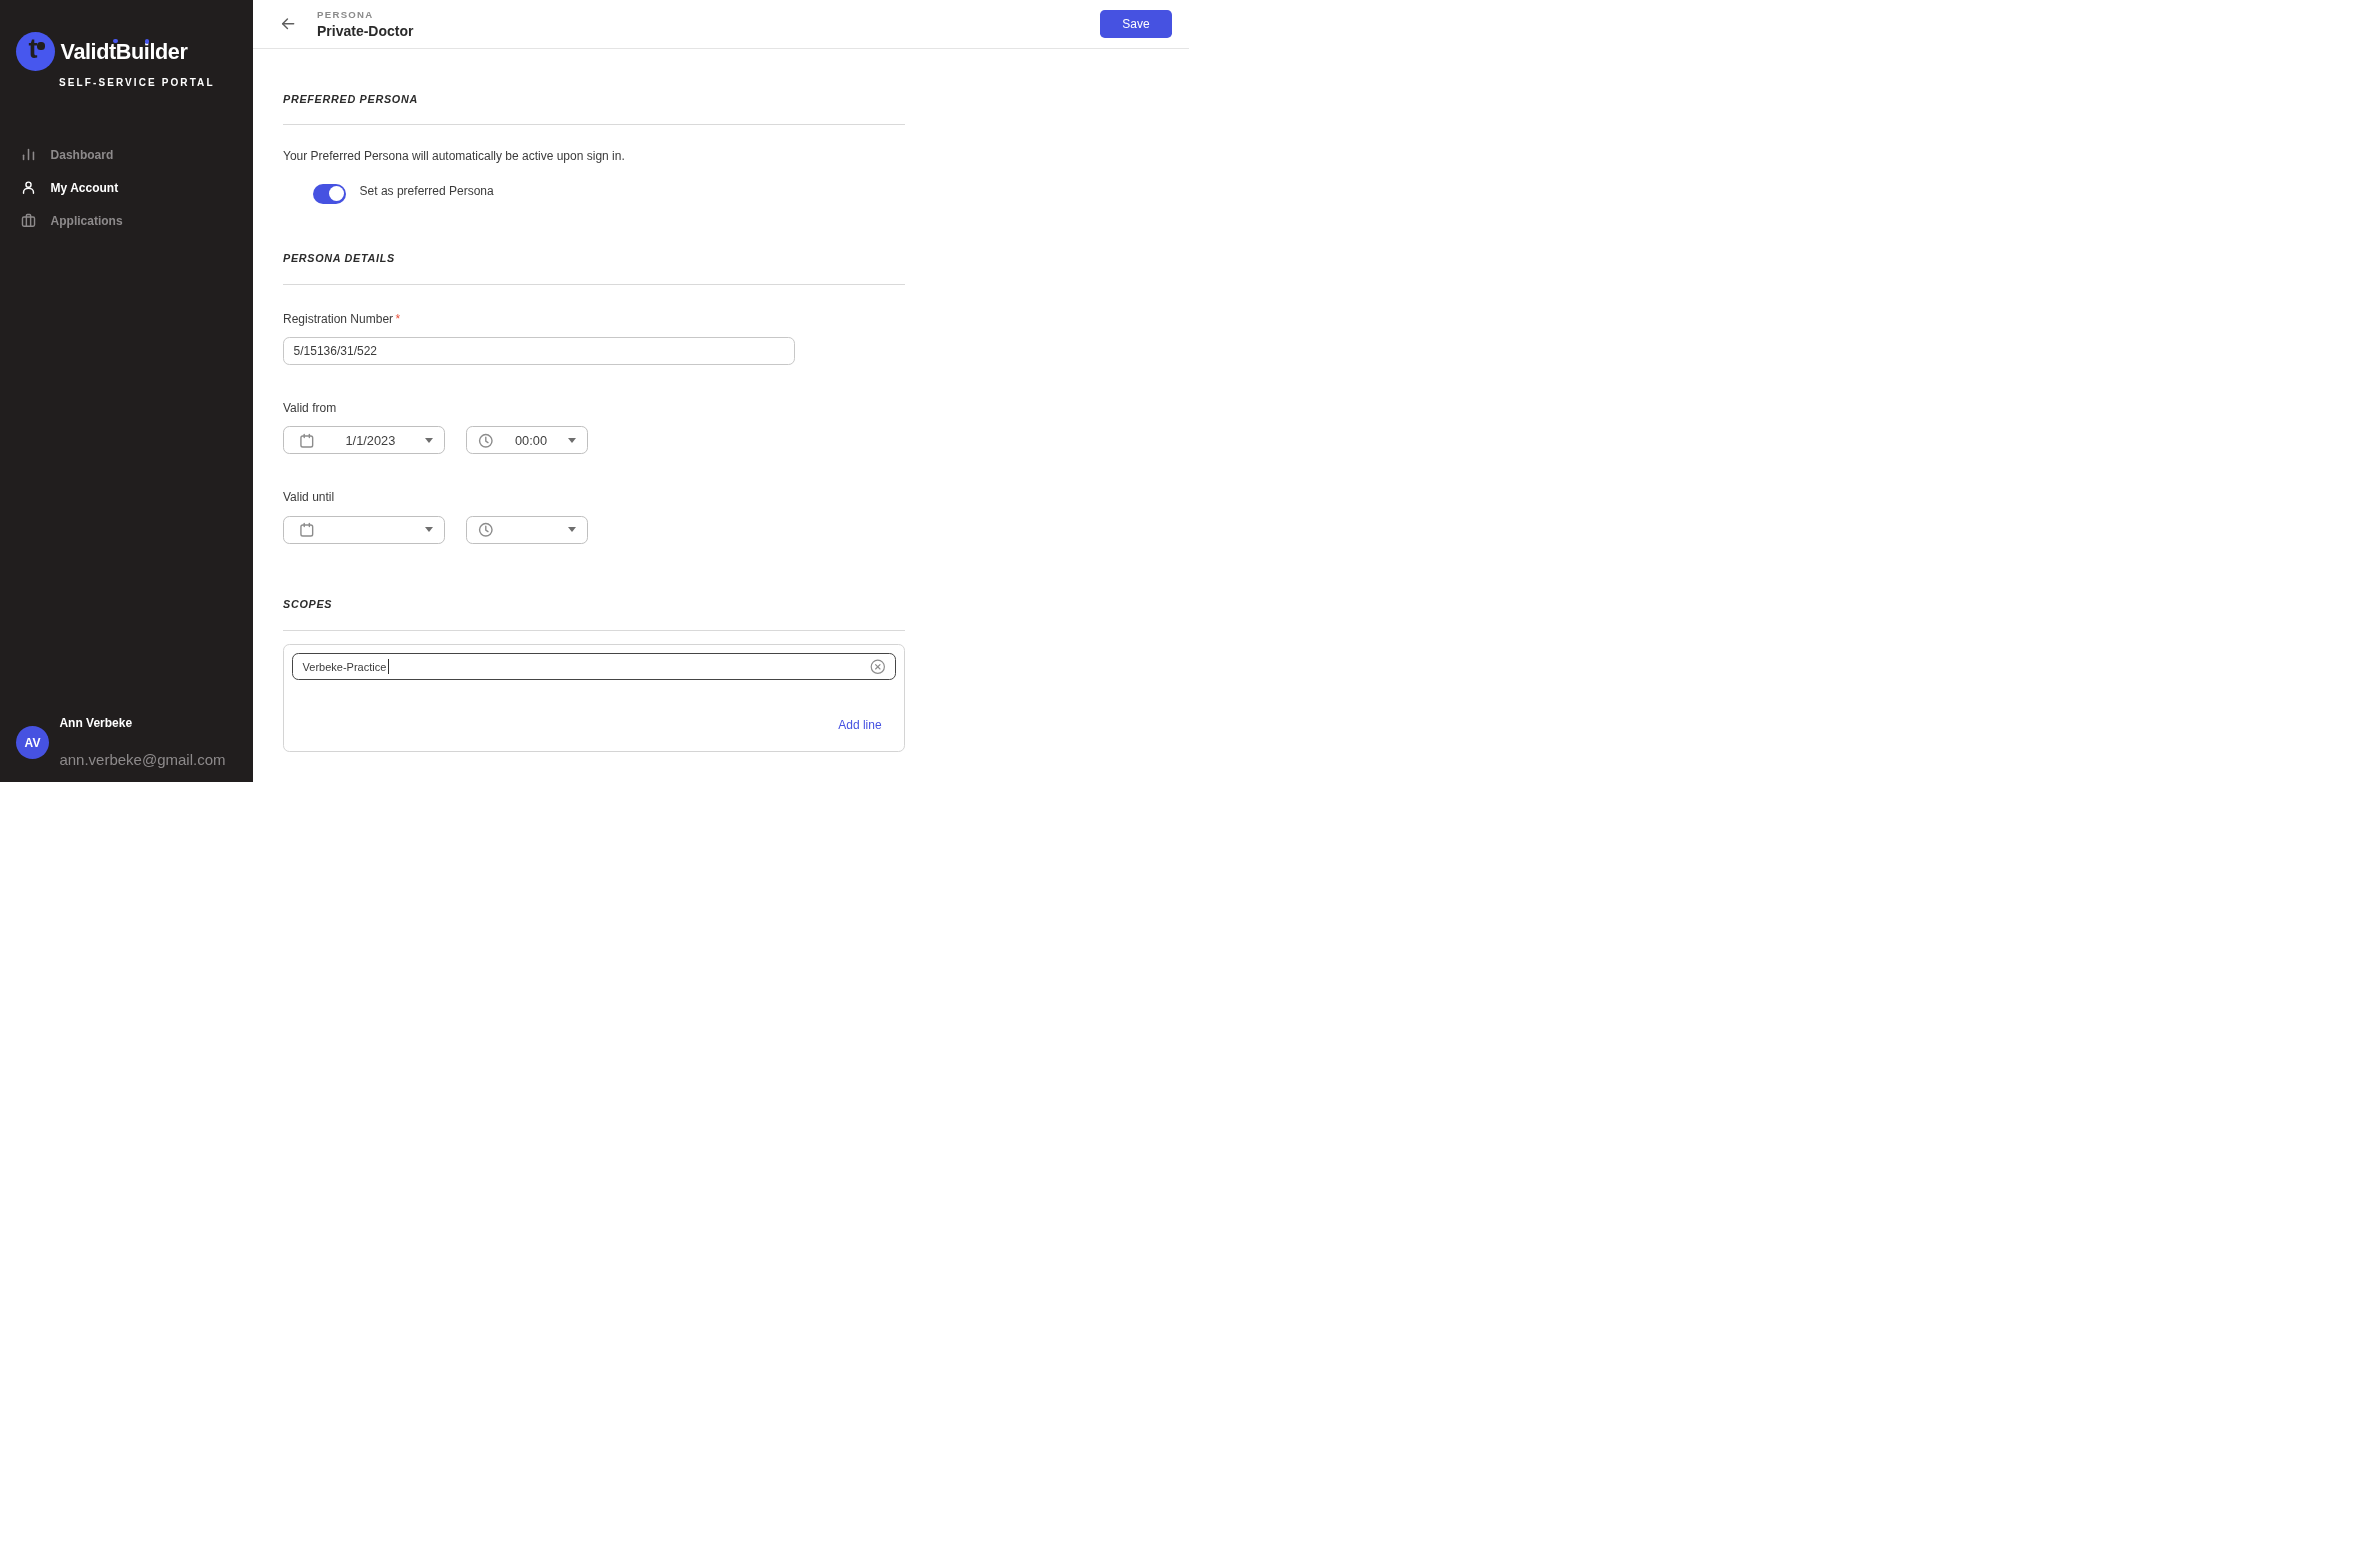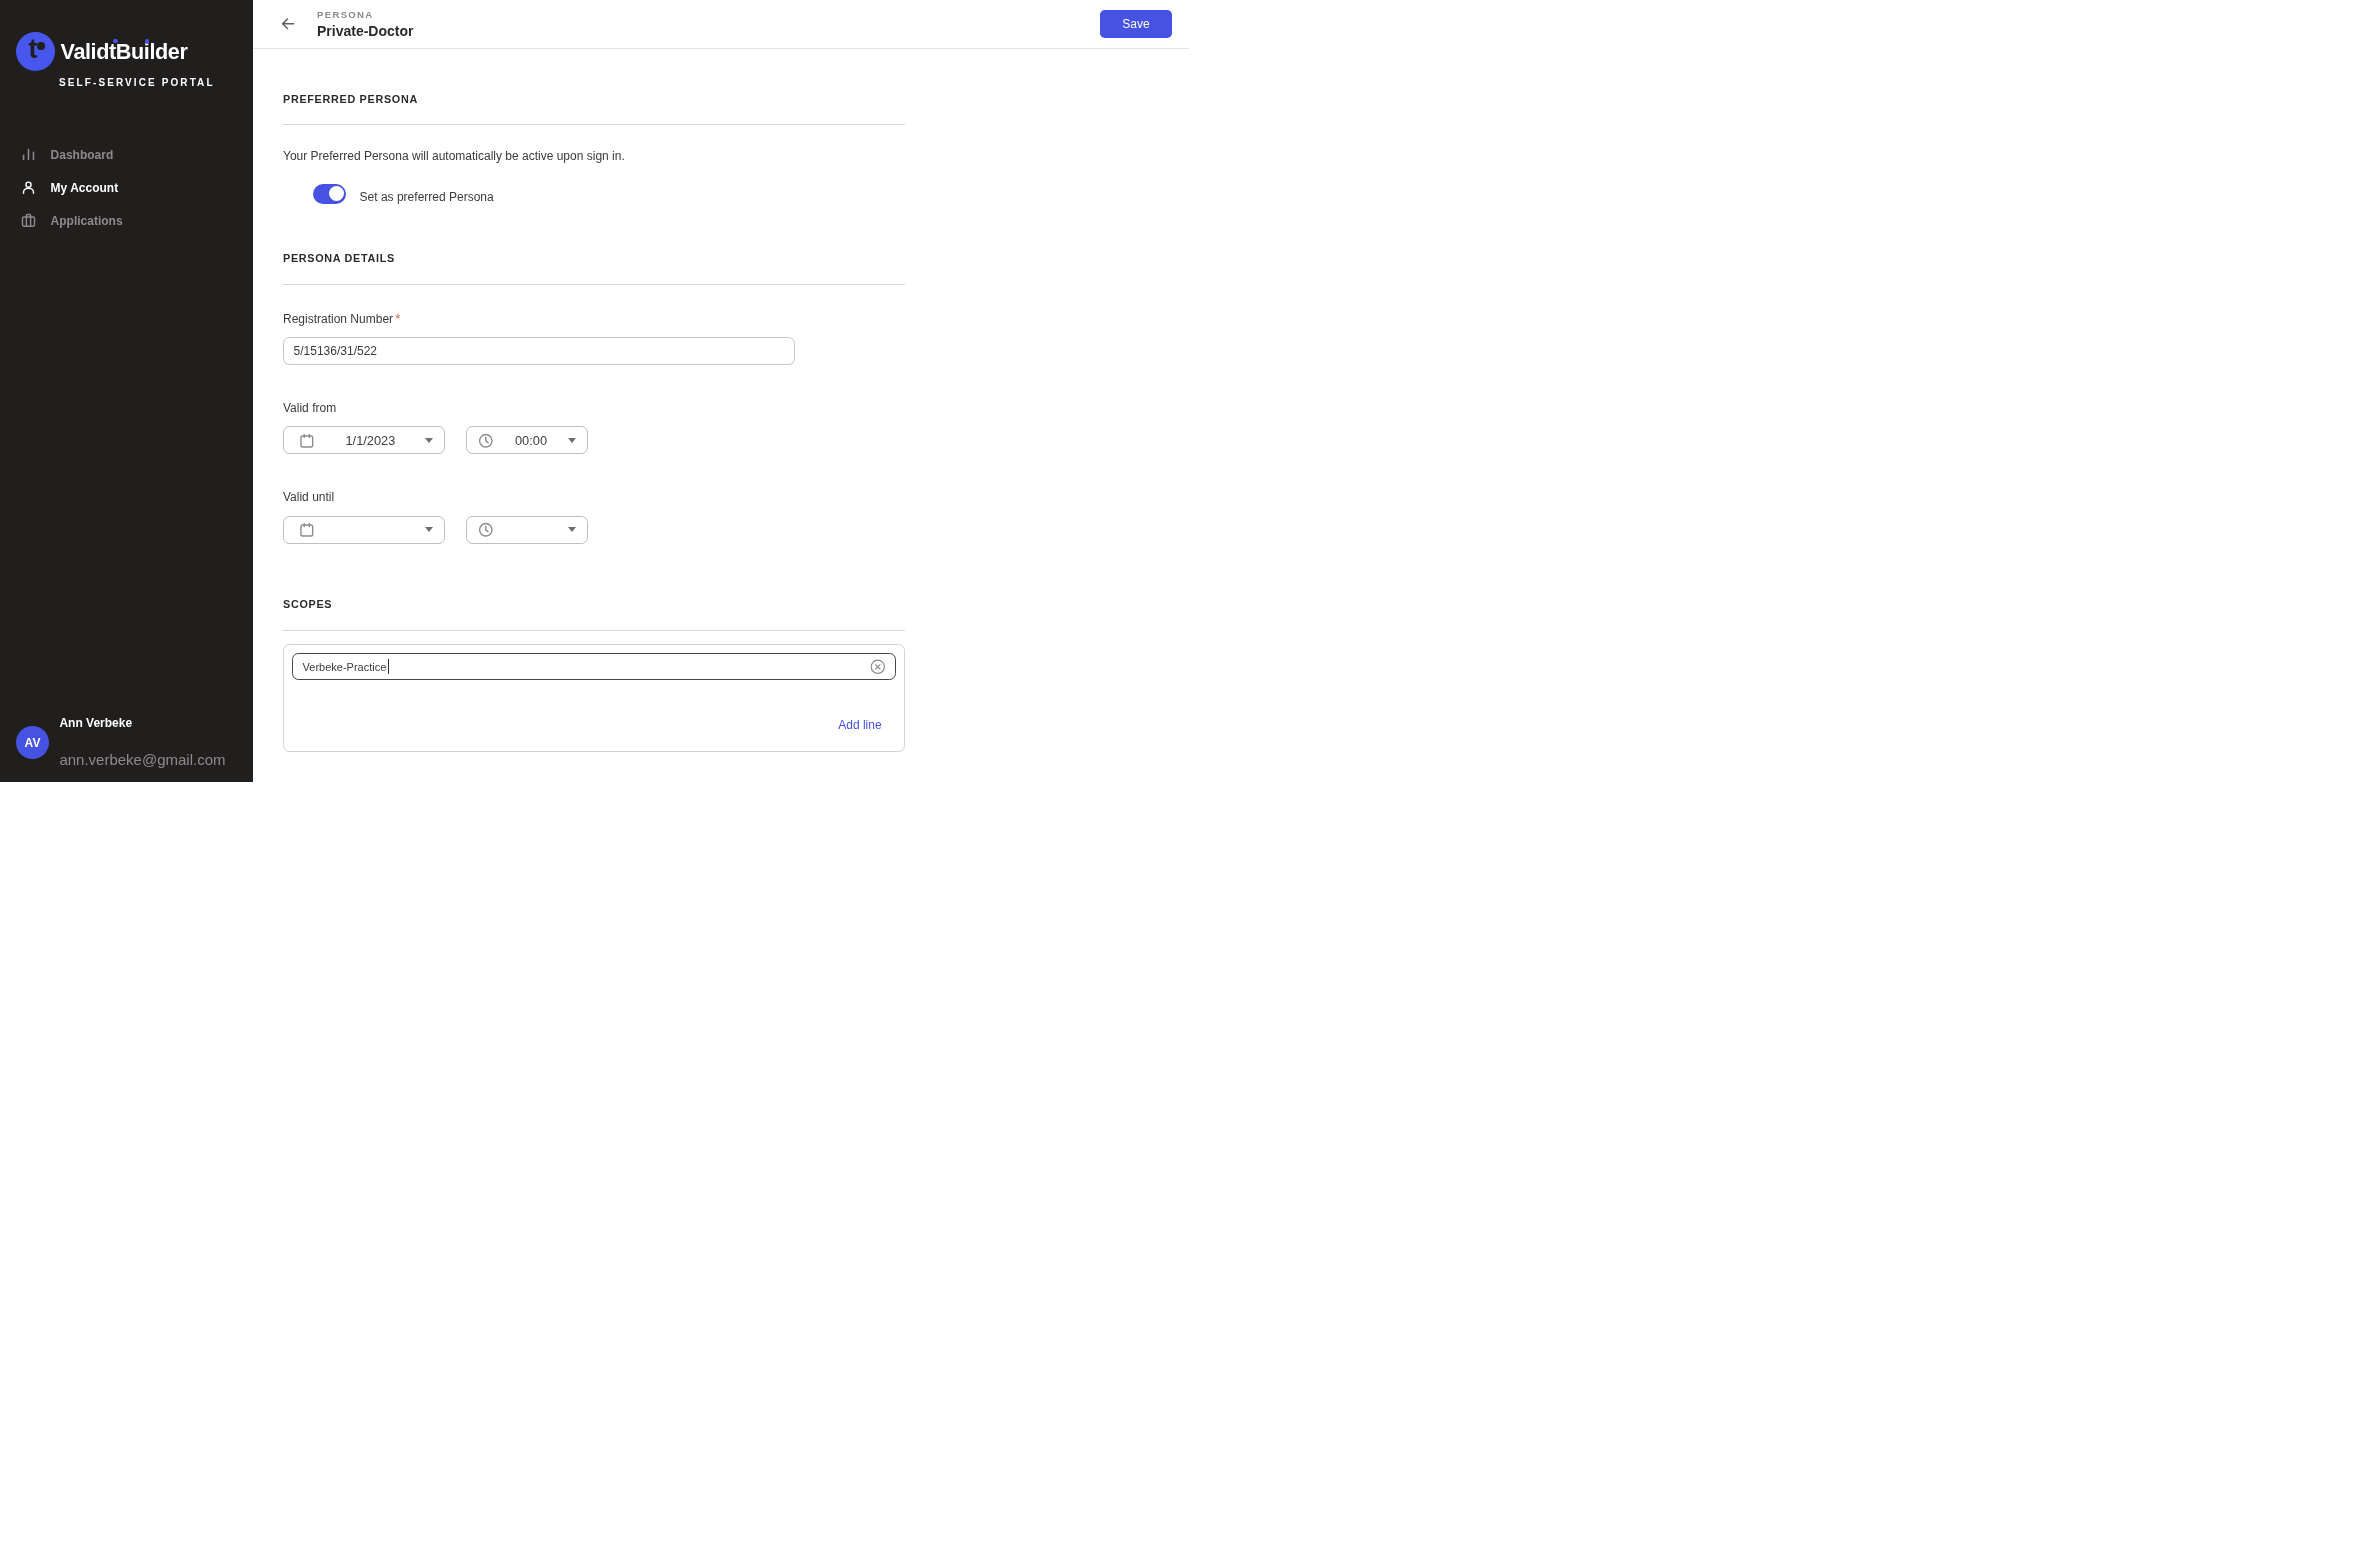--- a/index.html
+++ b/index.html
@@ -104,28 +104,28 @@
     color:var(--text-dark);font-size:14px;font-weight:700;margin-top:3.2px;
   }
   .save-btn{
     margin-left:auto;width:72px;height:28px;border:none;border-radius:4.8px;
     background:var(--accent);color:#fff;font-size:12px;cursor:pointer;
     font-family:inherit;
   }
 
   .content{padding:0 0 0 30px;width:653px;}
   .section-title{
-    color:#2b2b2b;font-size:10.8px;font-weight:700;letter-spacing:0.7px;
+    color:#2b2b2b;font-size:10.8px;font-weight:700;letter-spacing:0.7px;font-style:italic;
   }
   .divider{border:none;border-top:0.8px solid var(--divider);width:622px;}
 
   .sect-preferred .section-title{margin-top:44px;}
   .divider.d1{margin-top:19px;}
   .para{margin-top:24px;font-size:12px;color:var(--text);}
-  .toggle-row{margin-top:21px;display:flex;align-items:flex-end;padding-left:30px;}
+  .toggle-row{margin-top:21px;display:flex;align-items:flex-start;padding-left:30px;}
   .toggle{
     width:33px;height:20px;border-radius:10.4px;background:var(--accent);
     position:relative;cursor:pointer;flex:none;
   }
   .toggle-knob{
     position:absolute;width:15px;height:15px;border-radius:50%;background:#fff;
     top:2.4px;right:2.4px;
   }
   .toggle-label{margin-left:13.6px;font-size:12px;color:var(--text);}
 

